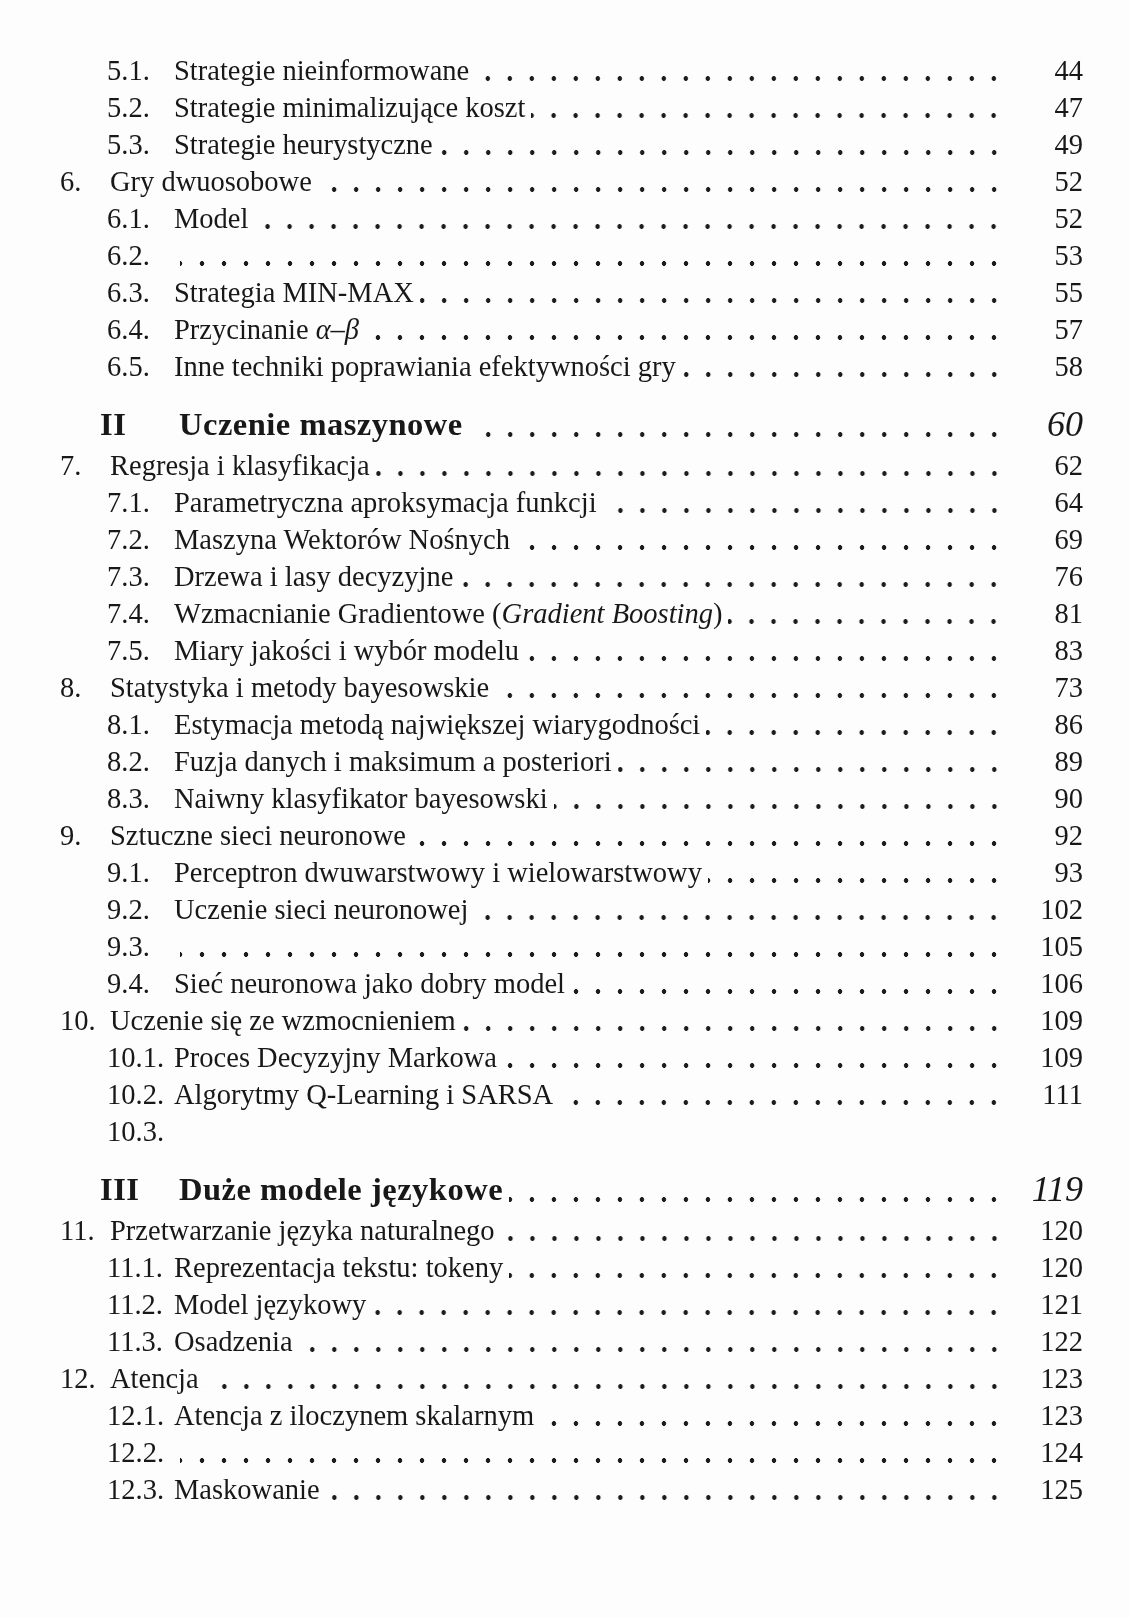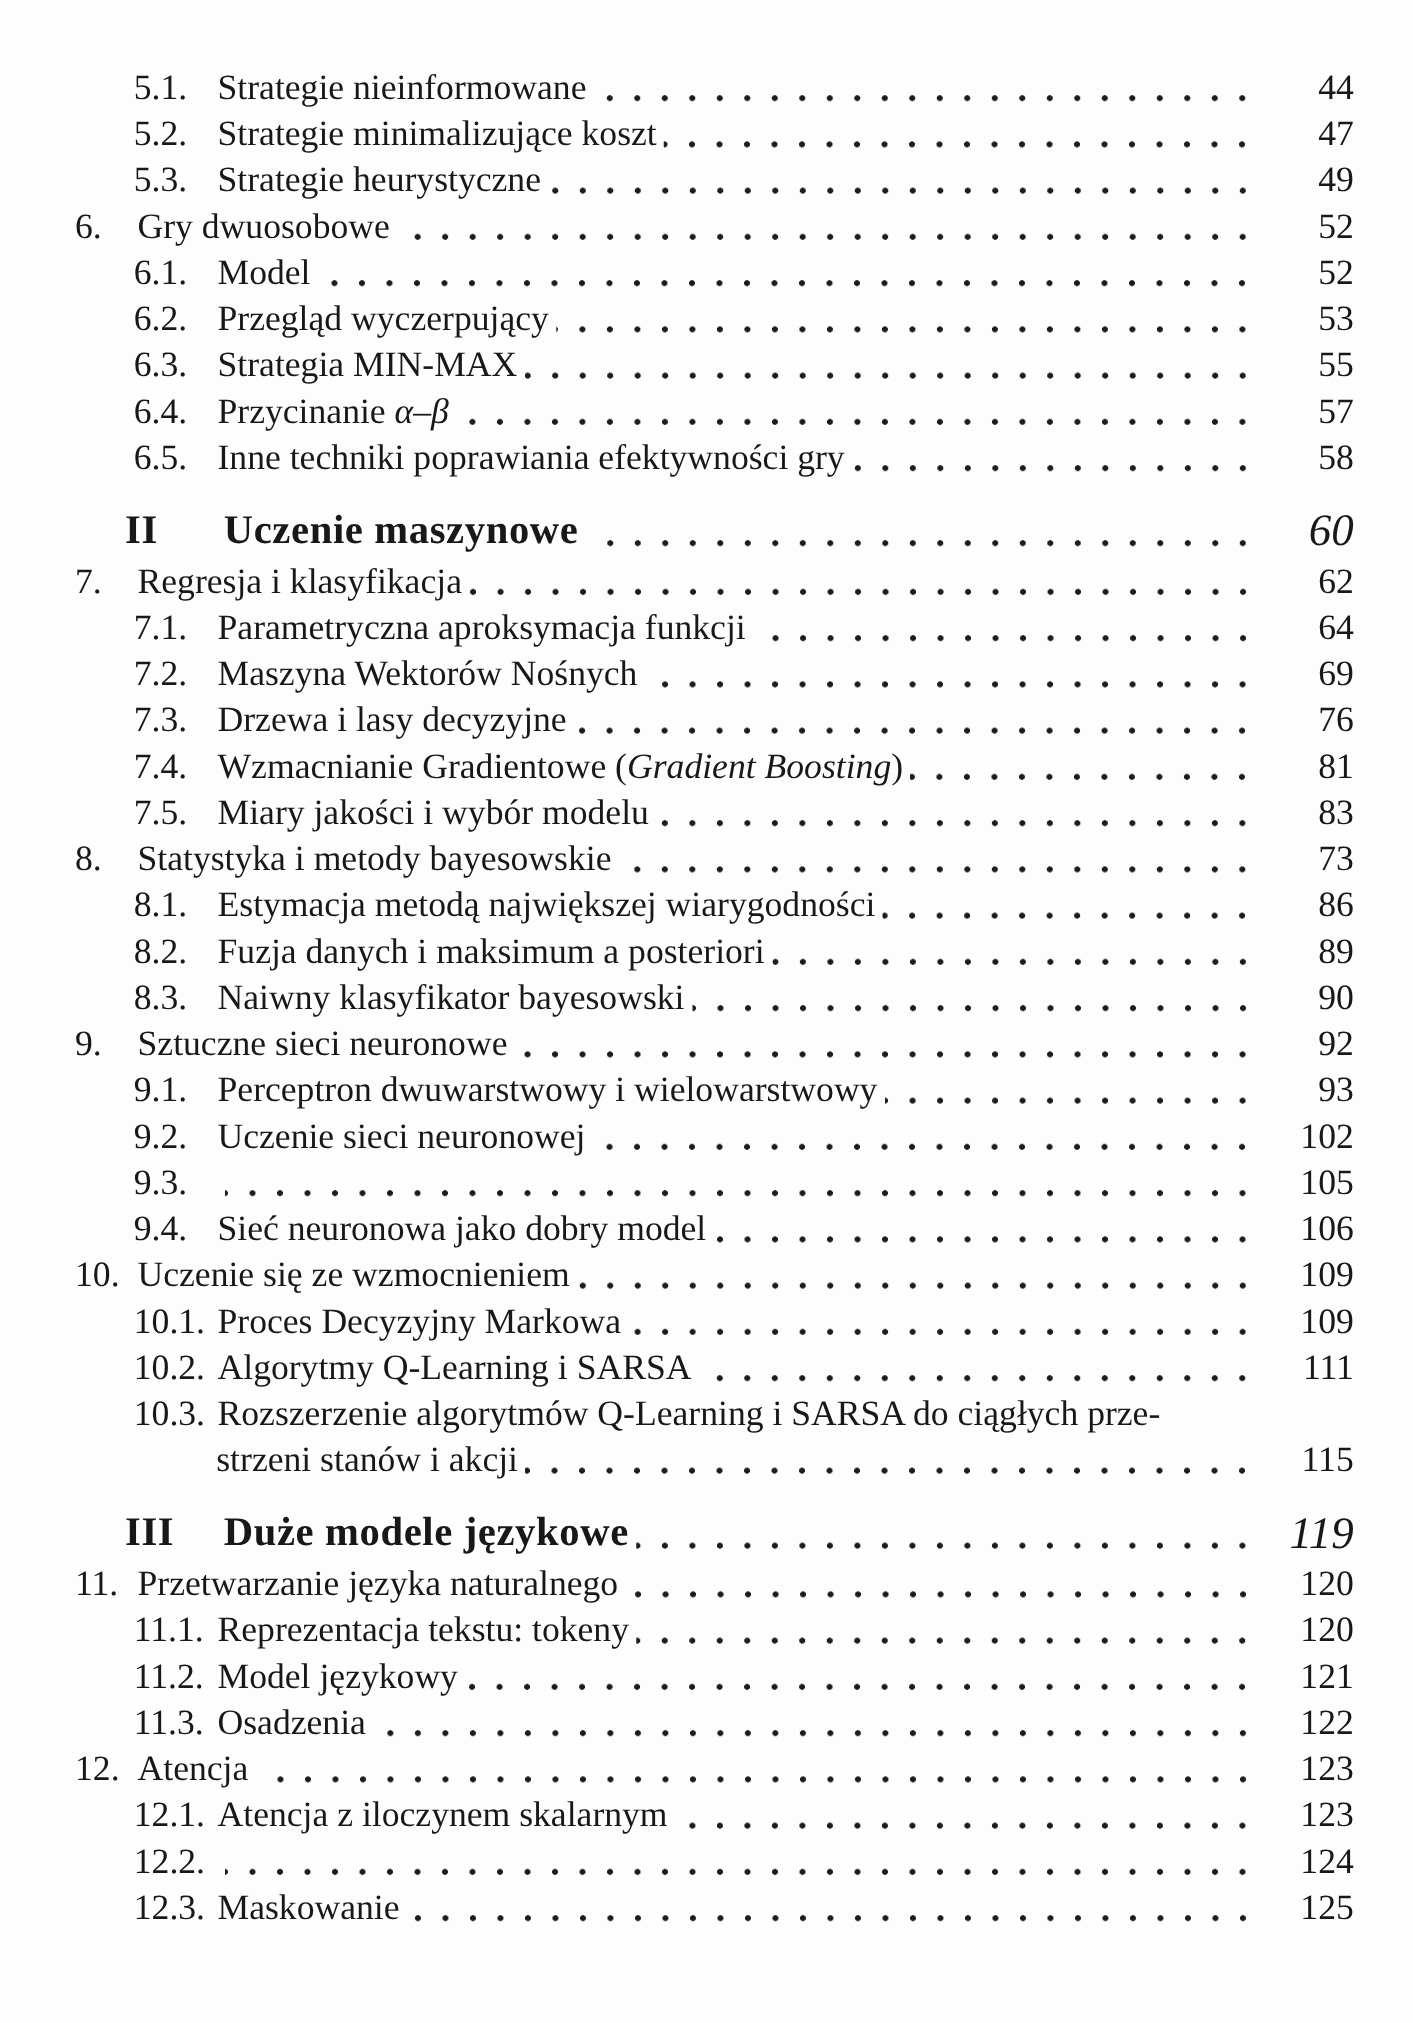--- a/index.html
+++ b/index.html
@@ -104,21 +104,20 @@
     <span class="pg">52</span>
   </div>
       <div class="toc-row sub">
     <span class="num">6.1.</span>
     <span class="title"><span class="t-pre">Model</span></span>
     <span class="dots"></span>
     <span class="pg">52</span>
   </div>
       <div class="toc-row sub">
     <span class="num">6.2.</span>
-    <span class="title"><span class="t-pre">Przegląd wyczerpujący</span></span>
     <span class="dots"></span>
     <span class="pg">53</span>
   </div>
       <div class="toc-row sub">
     <span class="num">6.3.</span>
     <span class="title"><span class="t-pre">Strategia MIN-MAX</span></span>
     <span class="dots"></span>
     <span class="pg">55</span>
   </div>
       <div class="toc-row sub">
@@ -241,29 +240,22 @@
     <span class="pg">109</span>
   </div>
       <div class="toc-row sub">
     <span class="num">10.2.</span>
     <span class="title"><span class="t-pre">Algorytmy Q-Learning i SARSA</span></span>
     <span class="dots"></span>
     <span class="pg">111</span>
   </div>
       <div class="toc-row sub nodots">
     <span class="num">10.3.</span>
-    <span class="title"><span class="t-pre">Rozszerzenie algorytmów Q-Learning i SARSA do ciągłych prze-</span></span>
     <span class="dots"></span>
     <span class="pg"></span>
-  </div>
-      <div class="toc-row cont">
-
-    <span class="title"><span class="t-pre">strzeni stanów i akcji</span></span>
-    <span class="dots"></span>
-    <span class="pg">115</span>
   </div>
       <div class="toc-row part">
     <span class="num">III</span>
     <span class="title"><span class="t-pre">Duże modele językowe</span></span>
     <span class="dots"></span>
     <span class="pg">119</span>
   </div>
       <div class="toc-row chapter">
     <span class="num">11.</span>
     <span class="title"><span class="t-pre">Przetwarzanie języka naturalnego</span></span>

